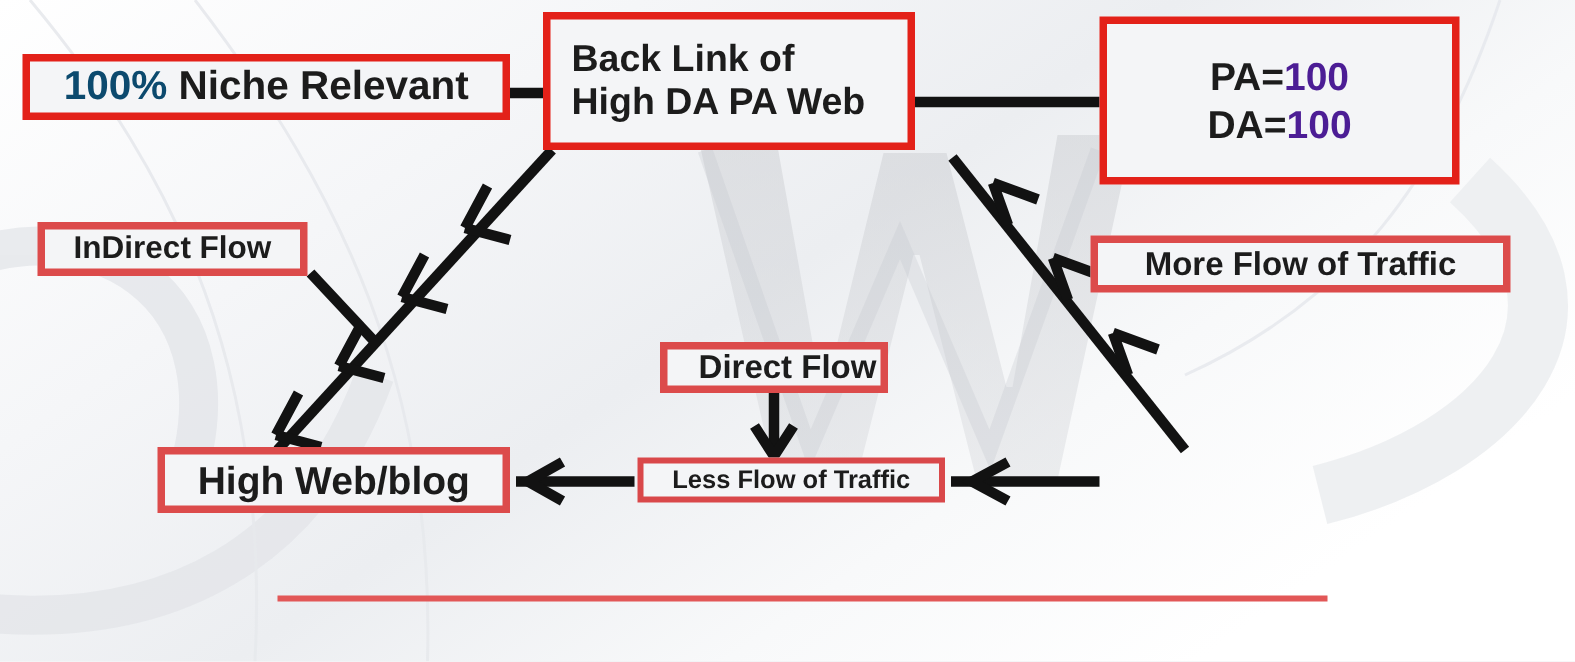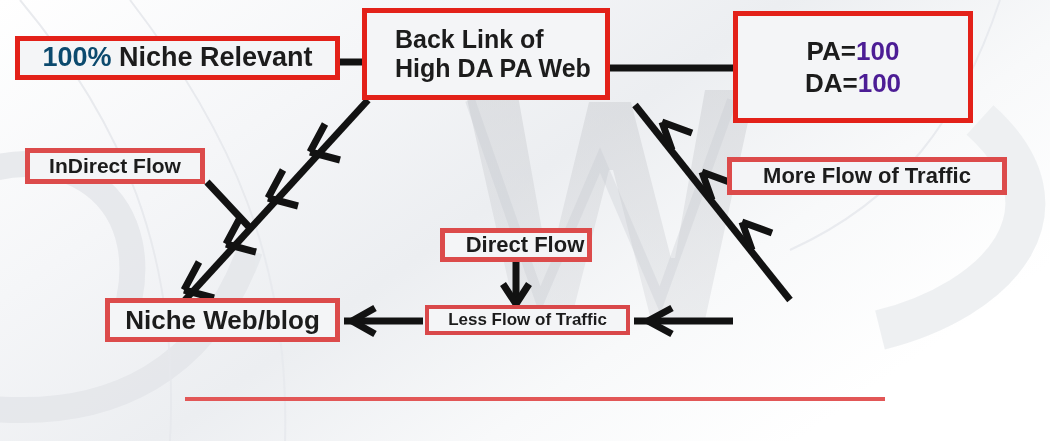--- a/index.html
+++ b/index.html
@@ -37,21 +37,21 @@
     font-weight: bold;
     line-height: 1.16;
     white-space: nowrap;
   }
   .box.strong  { border: 5px solid #e32119; }
   .box.soft    { border: 5px solid #dc4b4b; }
   .box.soft2   { border: 4px solid #d9484a; }
 
   #box-niche     { left:15px;  top:36px;  width:325px; height:44px;  font-size:27px; }
   #box-backlink  { left:362px; top:8px;   width:248px; height:92px;  font-size:25px;
-                   flex-direction:column; align-items:flex-start; padding-left:28px;
+                   flex-direction:column; align-items:flex-start; padding-left:14px;
                    justify-content:center; }
   #box-backlink .ln { display:block; }
   #box-pa        { left:733px; top:11px;  width:240px; height:112px; font-size:26px;
                    flex-direction:column; justify-content:center; gap:1px; }
   #box-indirect  { left:25px;  top:148px; width:180px; height:36px;  font-size:21px; }
   #box-moreflow  { left:727px; top:157px; width:280px; height:38px;  font-size:22px; }
   #box-direct    { left:440px; top:228px; width:152px; height:34px;  font-size:22px;padding-left:18px; }
   #box-less      { left:425px; top:305px; width:205px; height:30px;  font-size:17px; }
   #box-yourweb   { left:105px; top:298px; width:235px; height:44px;  font-size:26px; }
   #box-traffic   { left:735px; top:299px; width:230px; height:42px;  font-size:26px; }
@@ -204,19 +204,19 @@
 
   <div class="box soft" id="box-direct">
     <span>Direct Flow</span>
   </div>
 
   <div class="box soft2" id="box-less">
     <span>Less Flow of Traffic</span>
   </div>
 
   <div class="box soft" id="box-yourweb">
-    <span>Niche Web/blog</span>
+    <span>High Web/blog</span>
   </div>
 
 
   <div id="tagline-underline"></div>
 
 </div>
 
 </body></html>

